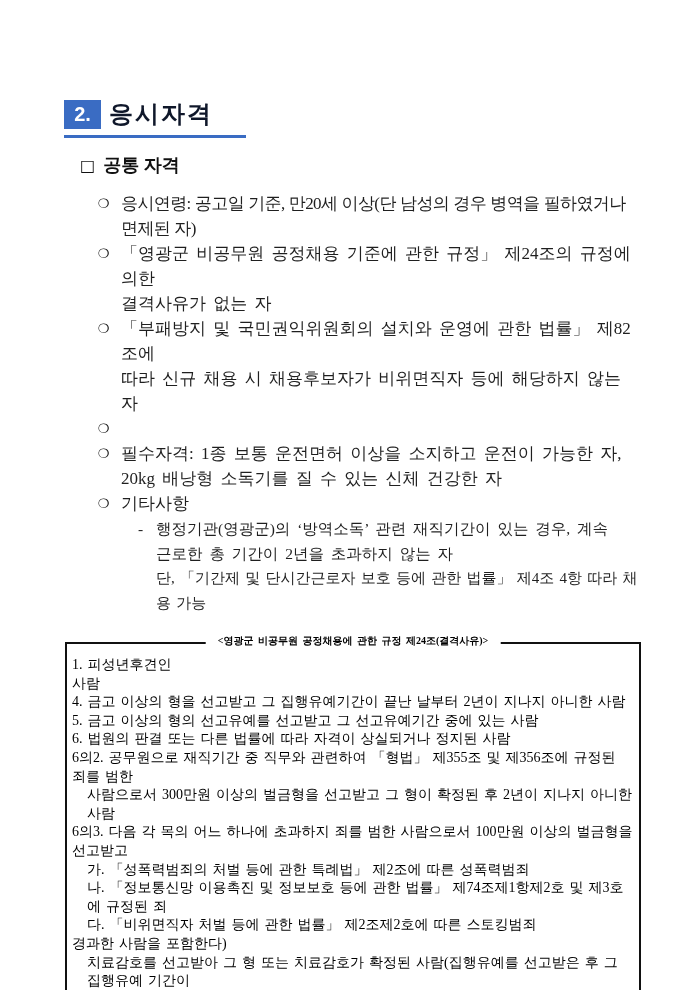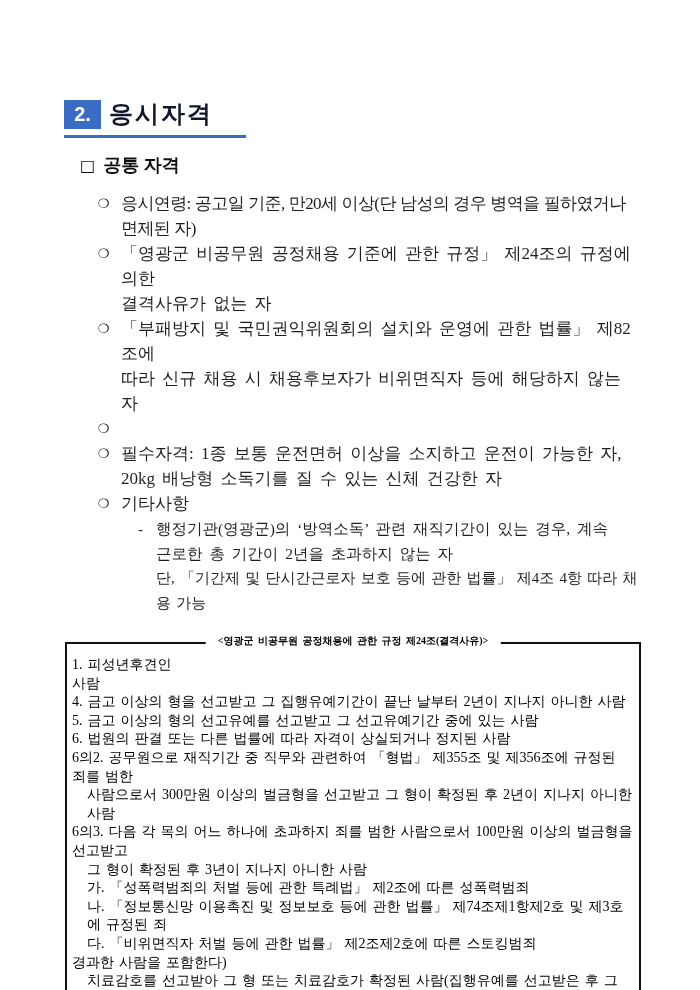--- a/index.html
+++ b/index.html
@@ -136,21 +136,20 @@
     <div class="rule-box">
       <div class="rule-box-title">&lt;영광군 비공무원 공정채용에 관한 규정 제24조(결격사유)&gt;</div>
       <div class="rule-line">1. 피성년후견인</div>
       <div class="rule-line">사람</div>
       <div class="rule-line">4. 금고 이상의 형을 선고받고 그 집행유예기간이 끝난 날부터 2년이 지나지 아니한 사람</div>
       <div class="rule-line">5. 금고 이상의 형의 선고유예를 선고받고 그 선고유예기간 중에 있는 사람</div>
       <div class="rule-line">6. 법원의 판결 또는 다른 법률에 따라 자격이 상실되거나 정지된 사람</div>
       <div class="rule-line">6의2. 공무원으로 재직기간 중 직무와 관련하여 「형법」 제355조 및 제356조에 규정된 죄를 범한</div>
       <div class="rule-line ind">사람으로서 300만원 이상의 벌금형을 선고받고 그 형이 확정된 후 2년이 지나지 아니한 사람</div>
       <div class="rule-line">6의3. 다음 각 목의 어느 하나에 초과하지 죄를 범한 사람으로서 100만원 이상의 벌금형을 선고받고</div>
-      <div class="rule-line ind">그 형이 확정된 후 3년이 지나지 아니한 사람</div>
       <div class="rule-line ind">가. 「성폭력범죄의 처벌 등에 관한 특례법」 제2조에 따른 성폭력범죄</div>
       <div class="rule-line ind">나. 「정보통신망 이용촉진 및 정보보호 등에 관한 법률」 제74조제1항제2호 및 제3호에 규정된 죄</div>
       <div class="rule-line ind">다. 「비위면직자 처벌 등에 관한 법률」 제2조제2호에 따른 스토킹범죄</div>
       <div class="rule-line">경과한 사람을 포함한다)</div>
       <div class="rule-line ind">치료감호를 선고받아 그 형 또는 치료감호가 확정된 사람(집행유예를 선고받은 후 그 집행유예 기간이</div>
       <div class="rule-line ind">가. 「성폭력범죄의 처벌 등에 관한 특례법」 제2조에 따른 성폭력범죄</div>
       <div class="rule-line ind">나. 「아동·청소년의 성보호에 관한 법률」 제2조제2호에 따른 아동·청소년대상 성범죄</div>
 
     </div>
 

